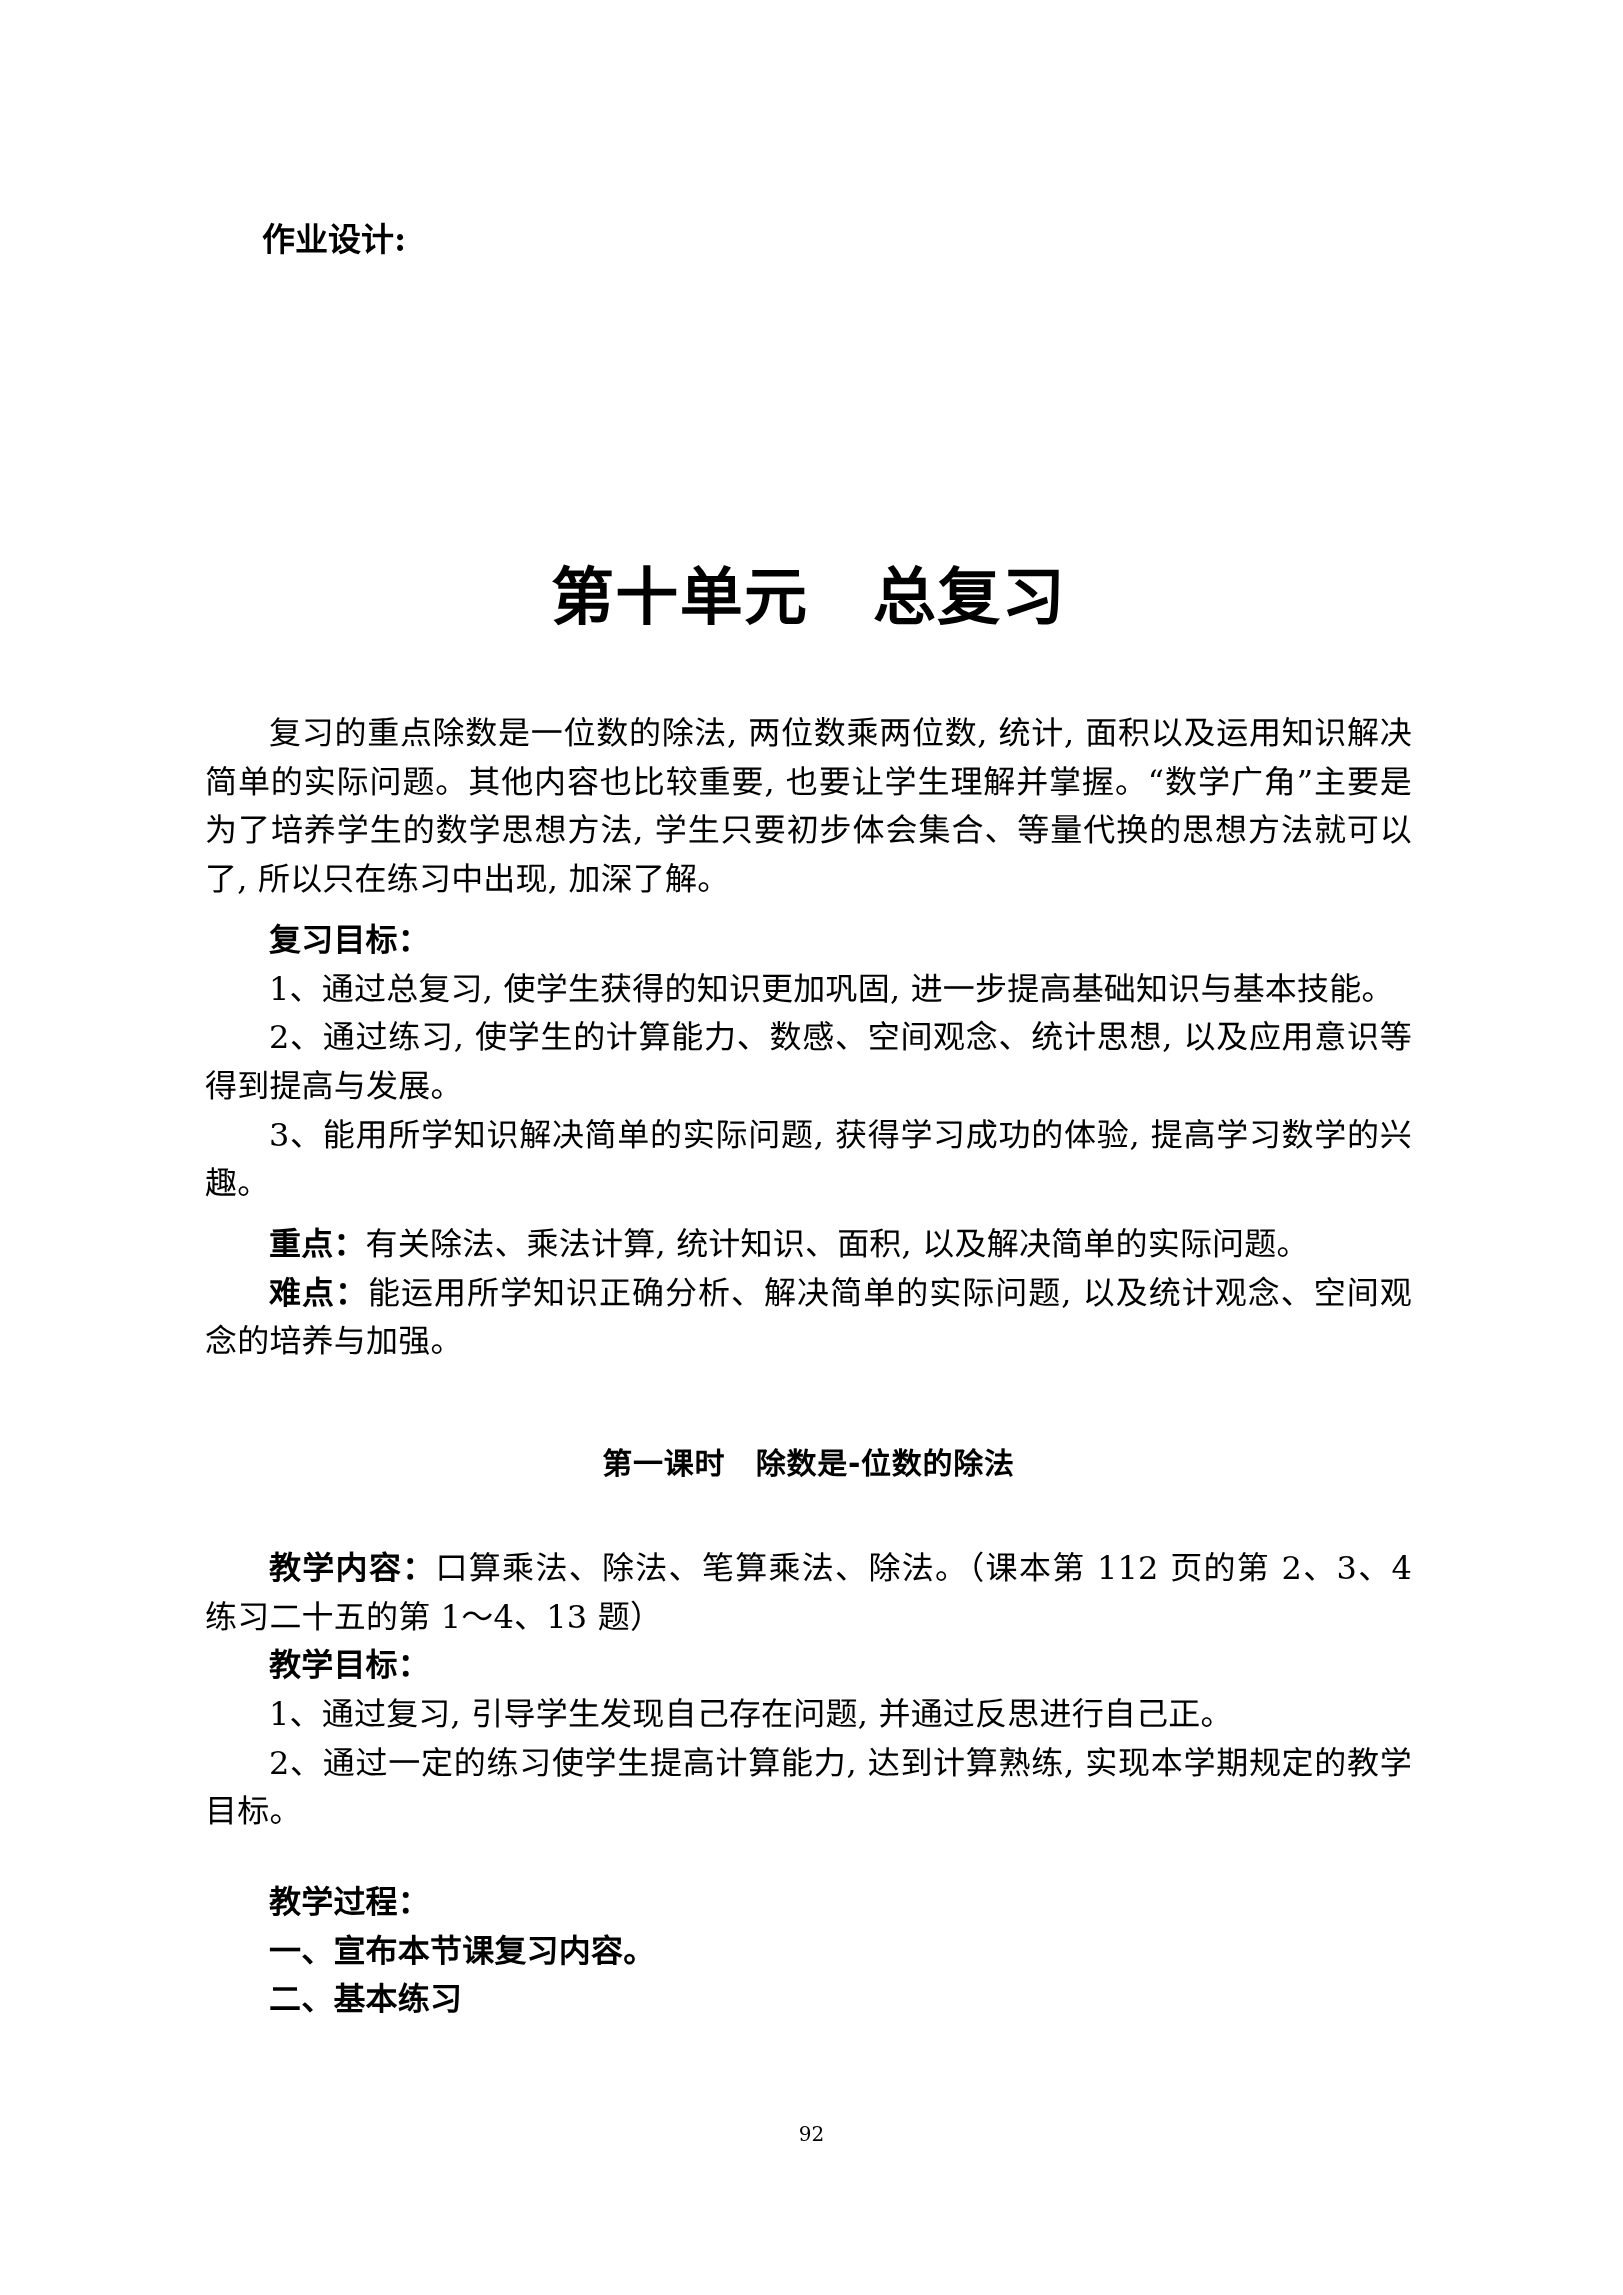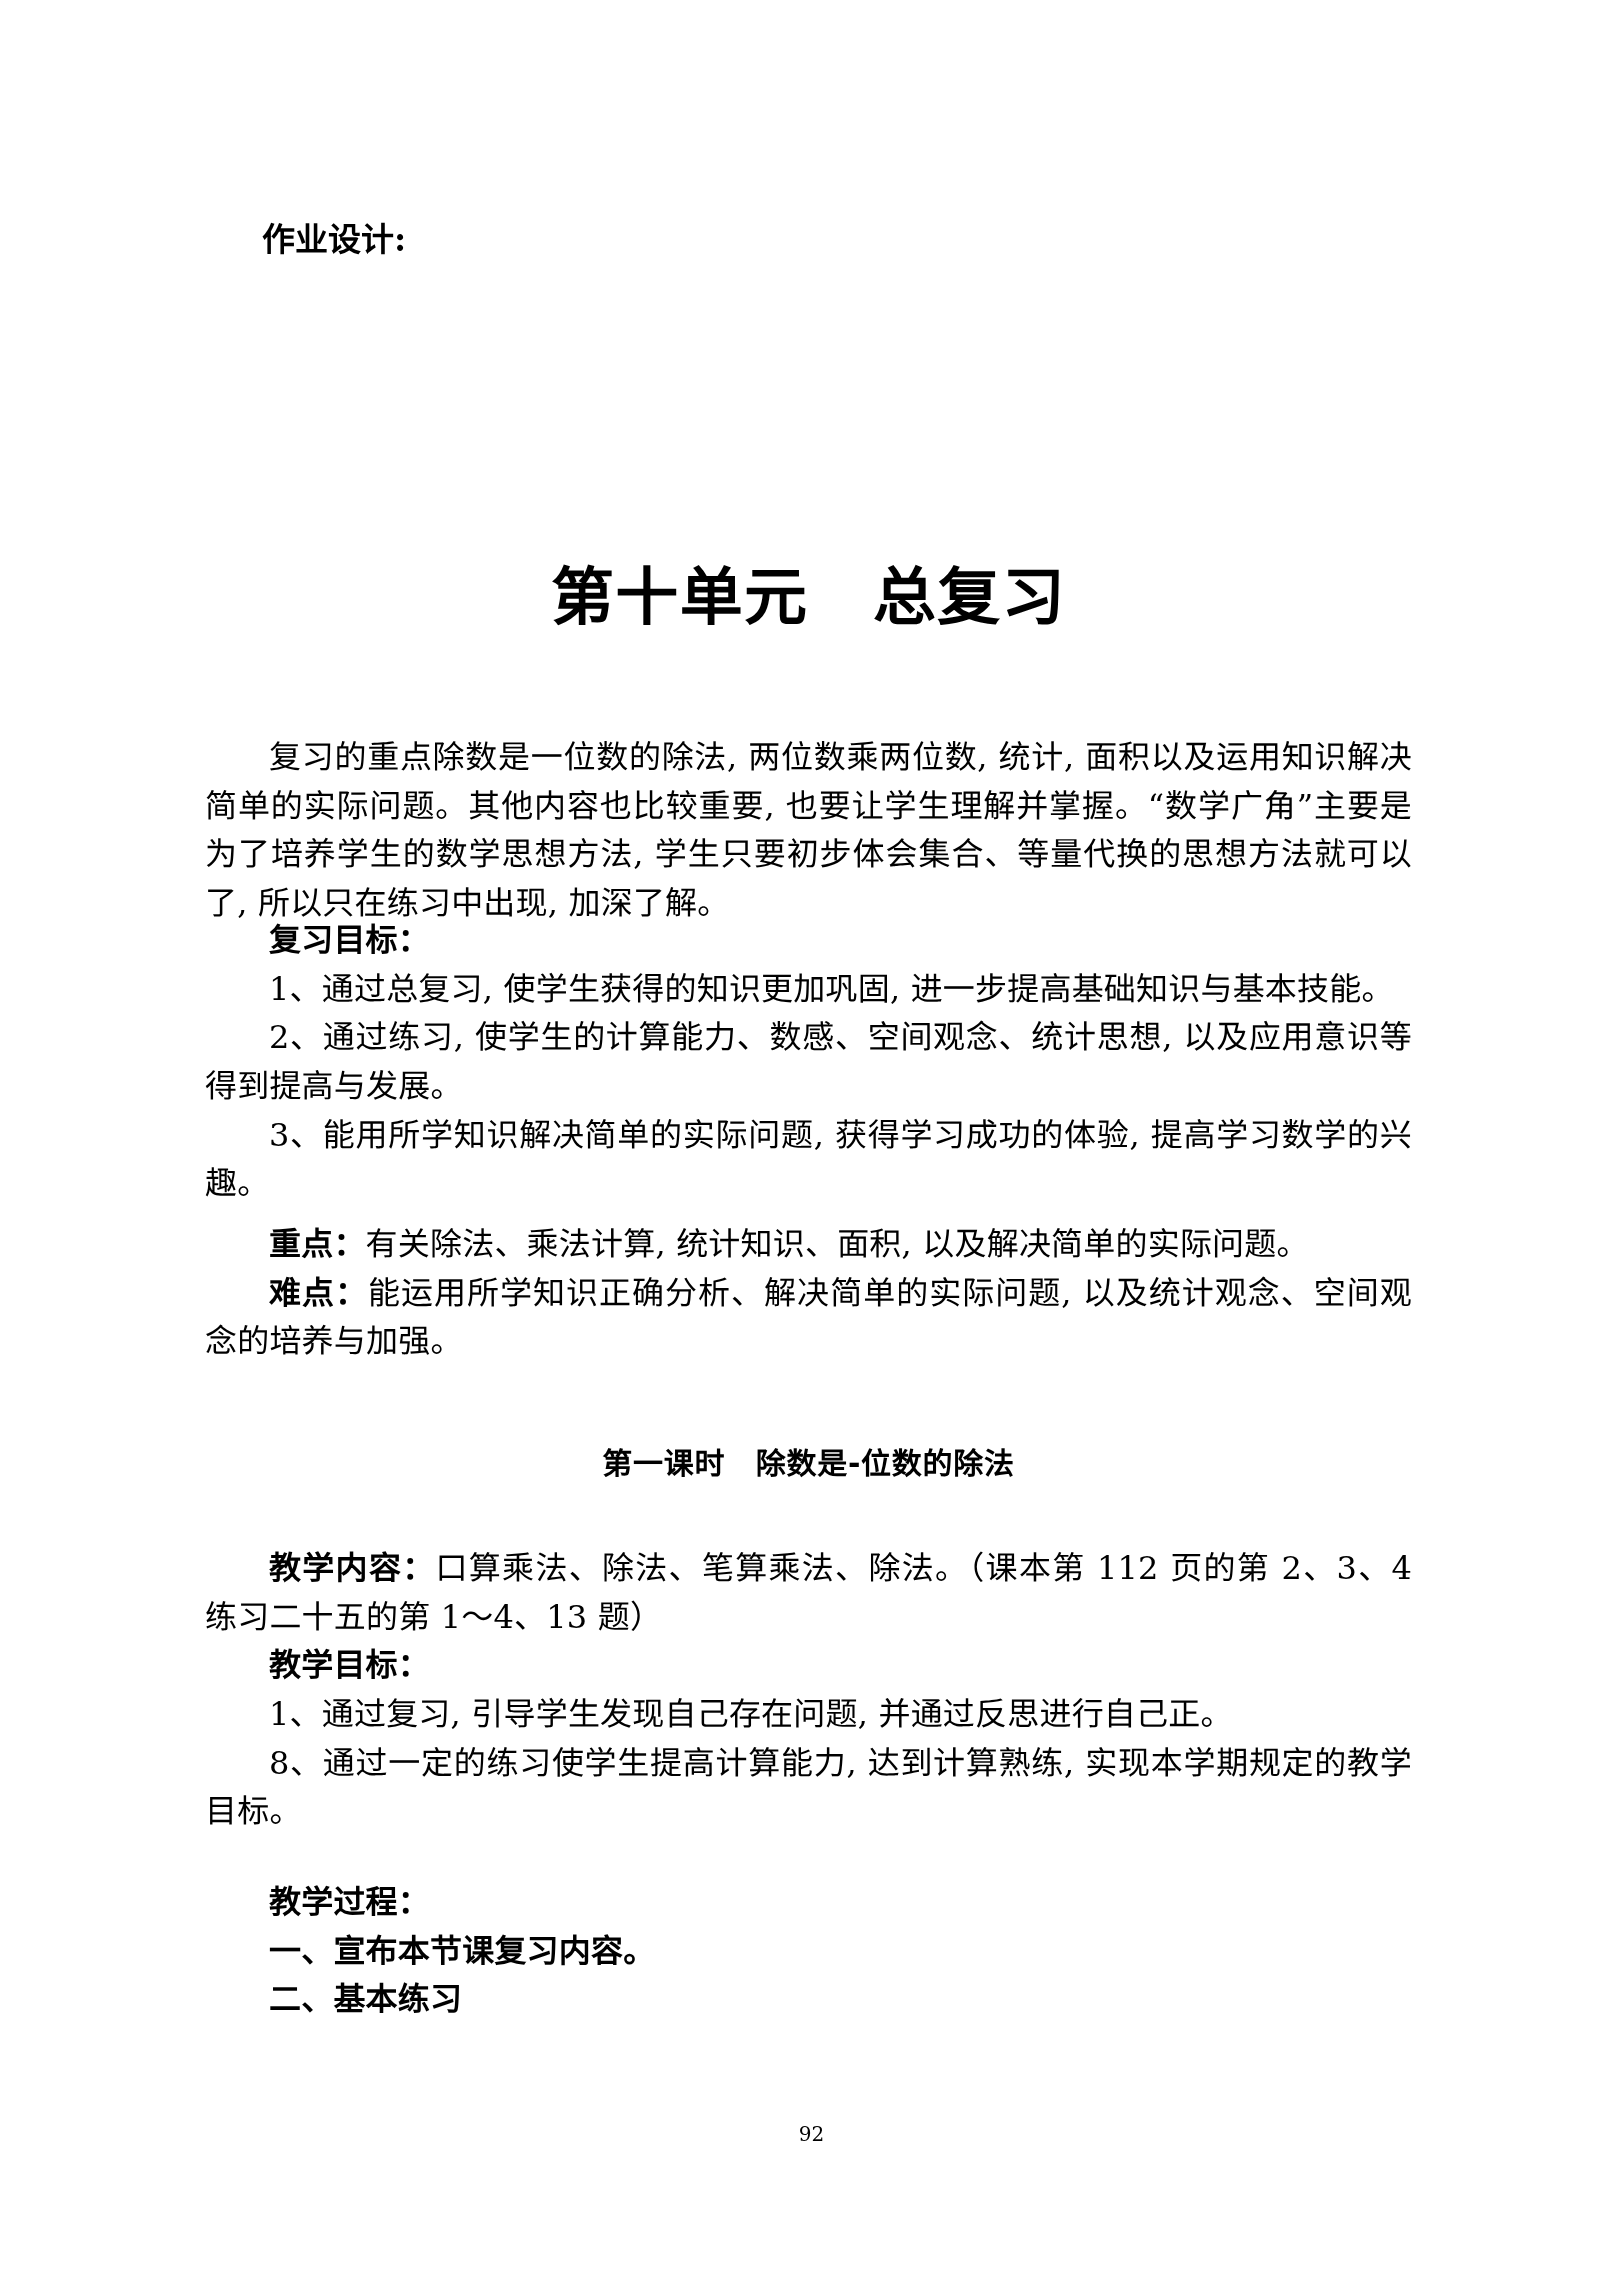--- a/index.html
+++ b/index.html
@@ -65,21 +65,20 @@
     letter-spacing: 1.4px;
     font-family: "DejaVu Serif", "Liberation Serif", serif;
   }
 
   
   .block-overview {
     position: absolute;
     left: 205px;
     top: 709px;
     width: 1207px;
-    margin-top: 24px;
   }
 
   
   .block-goals {
     position: absolute;
     left: 205px;
     top: 916px;
     width: 1207px;
   }
 
@@ -156,21 +155,21 @@
     <p class="para indent"><span class="bold">重点：</span><span>有关除法、乘法计算, 统计知识、面积, 以及解决简单的实际问题。</span></p>
     <p class="para indent"><span class="bold">难点：</span><span>能运用所学知识正确分析、解决简单的实际问题, 以及统计观念、空间观念的培养与加强。</span></p>
   </div>
 
   <div class="lesson-title">第一课时　除数是-位数的除法</div>
 
   <div class="block-lesson">
     <p class="para indent"><span class="bold">教学内容：</span><span>口算乘法、除法、笔算乘法、除法。（课本第 112 页的第 2、3、4 练习二十五的第 1～4、13 题）</span></p>
     <p class="para indent bold">教学目标：</p>
     <p class="para indent">1、通过复习, 引导学生发现自己存在问题, 并通过反思进行自己正。</p>
-    <p class="para indent">8、通过一定的练习使学生提高计算能力, 达到计算熟练, 实现本学期规定的教学目标。</p>
+    <p class="para indent">2、通过一定的练习使学生提高计算能力, 达到计算熟练, 实现本学期规定的教学目标。</p>
   </div>
 
   <div class="block-procedure">
     <p class="para indent bold">教学过程：</p>
     <p class="para indent bold">一、宣布本节课复习内容。</p>
     <p class="para indent bold">二、基本练习</p>
   </div>
 
   <div class="page-number">92</div>
 

